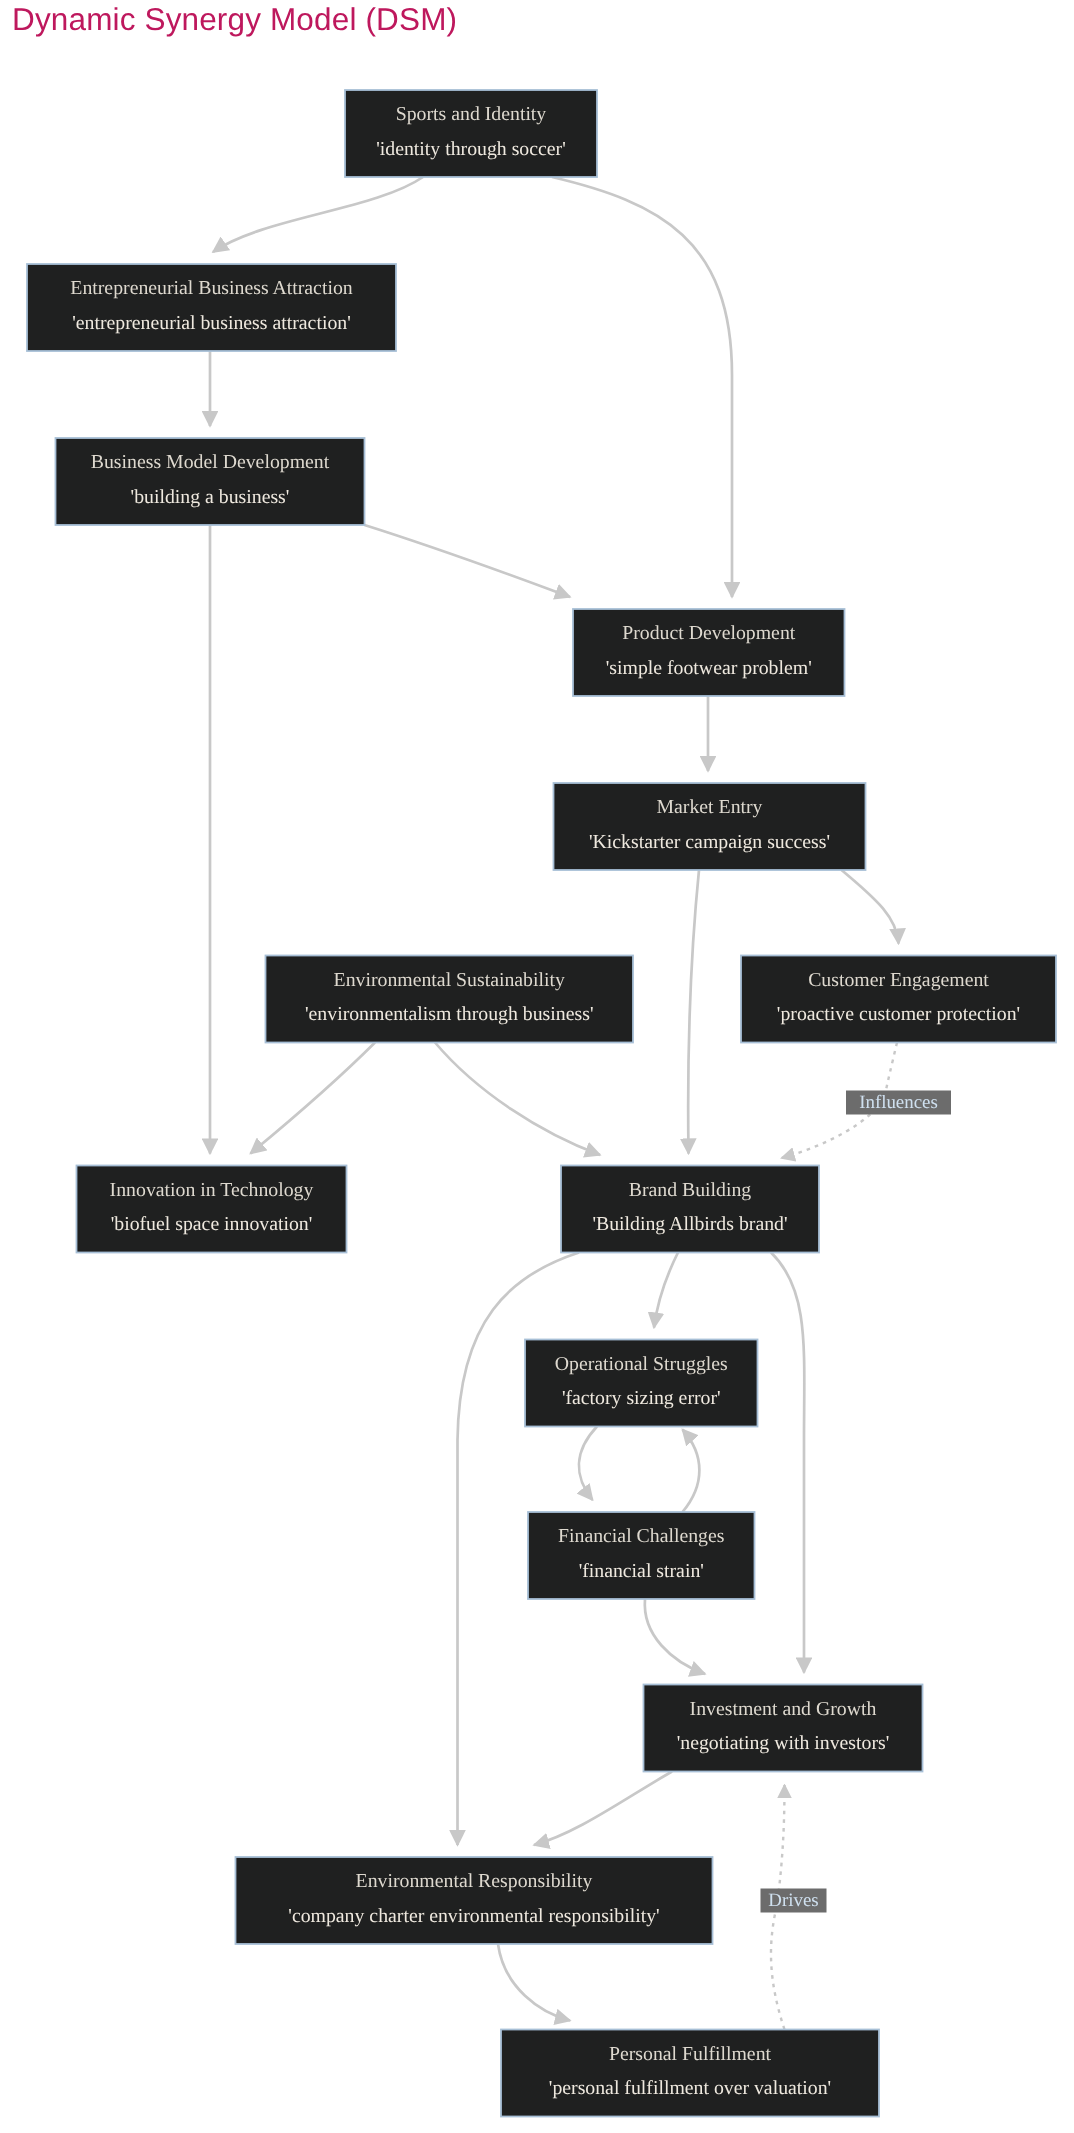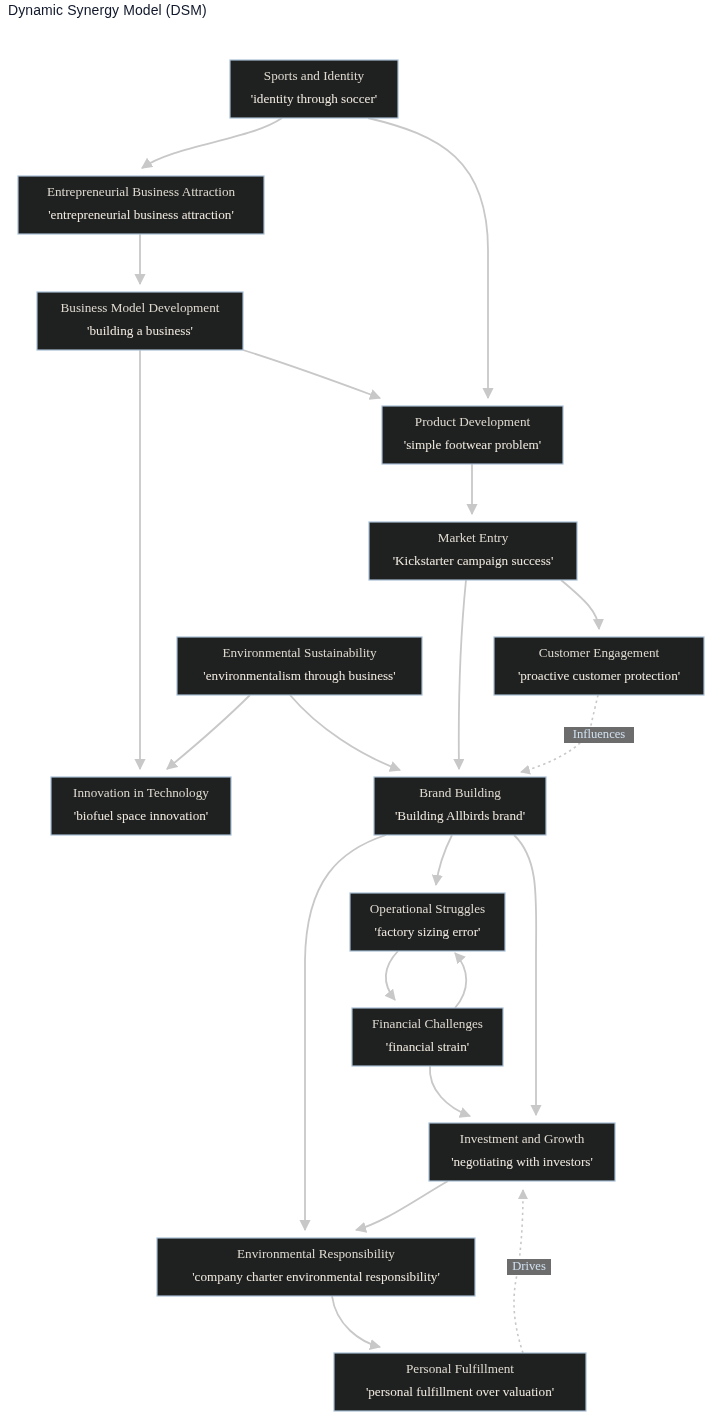--- a/index.html
+++ b/index.html
@@ -12,22 +12,22 @@
     height: 1422px;
     position: relative;
     font-family: "Liberation Sans", sans-serif;
     overflow: hidden;
   }
   #diagram-title {
     position: absolute;
     left: 8px;
     top: 2px;
     font-family: "Liberation Sans", sans-serif;
-    font-size: 14px;
-    color: #0f172a;
+    font-size: 21px;
+    color: #be185d;
     letter-spacing: 0.1px;
     white-space: nowrap;
   }
   svg#flow {
     position: absolute;
     left: 0;
     top: 0;
     width: 716px;
     height: 1422px;
   }

